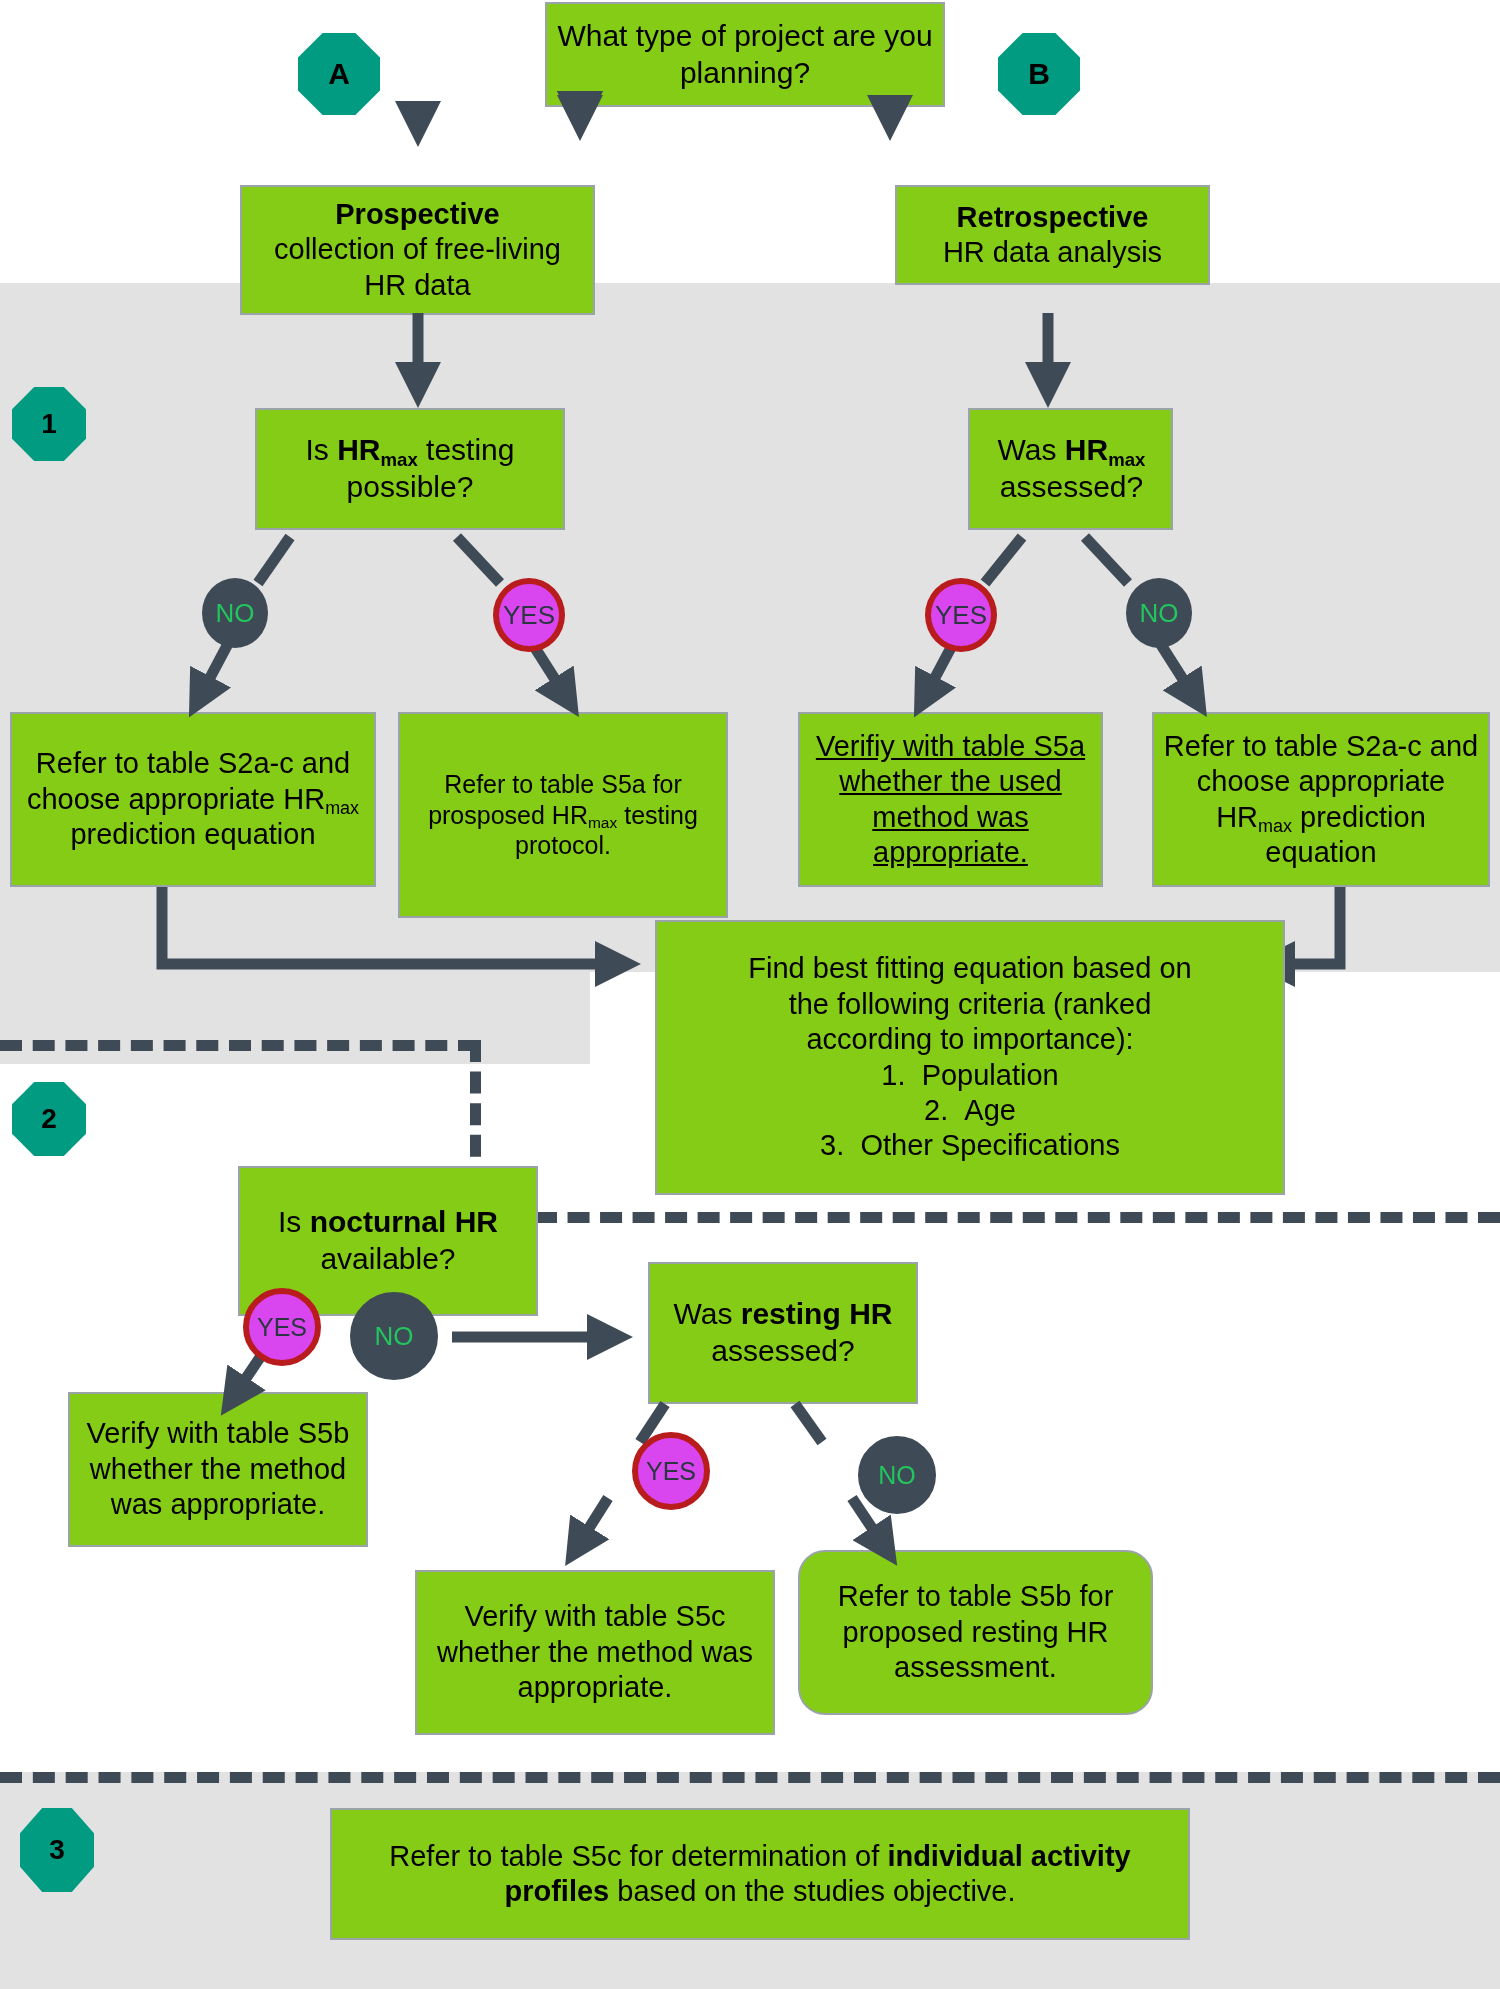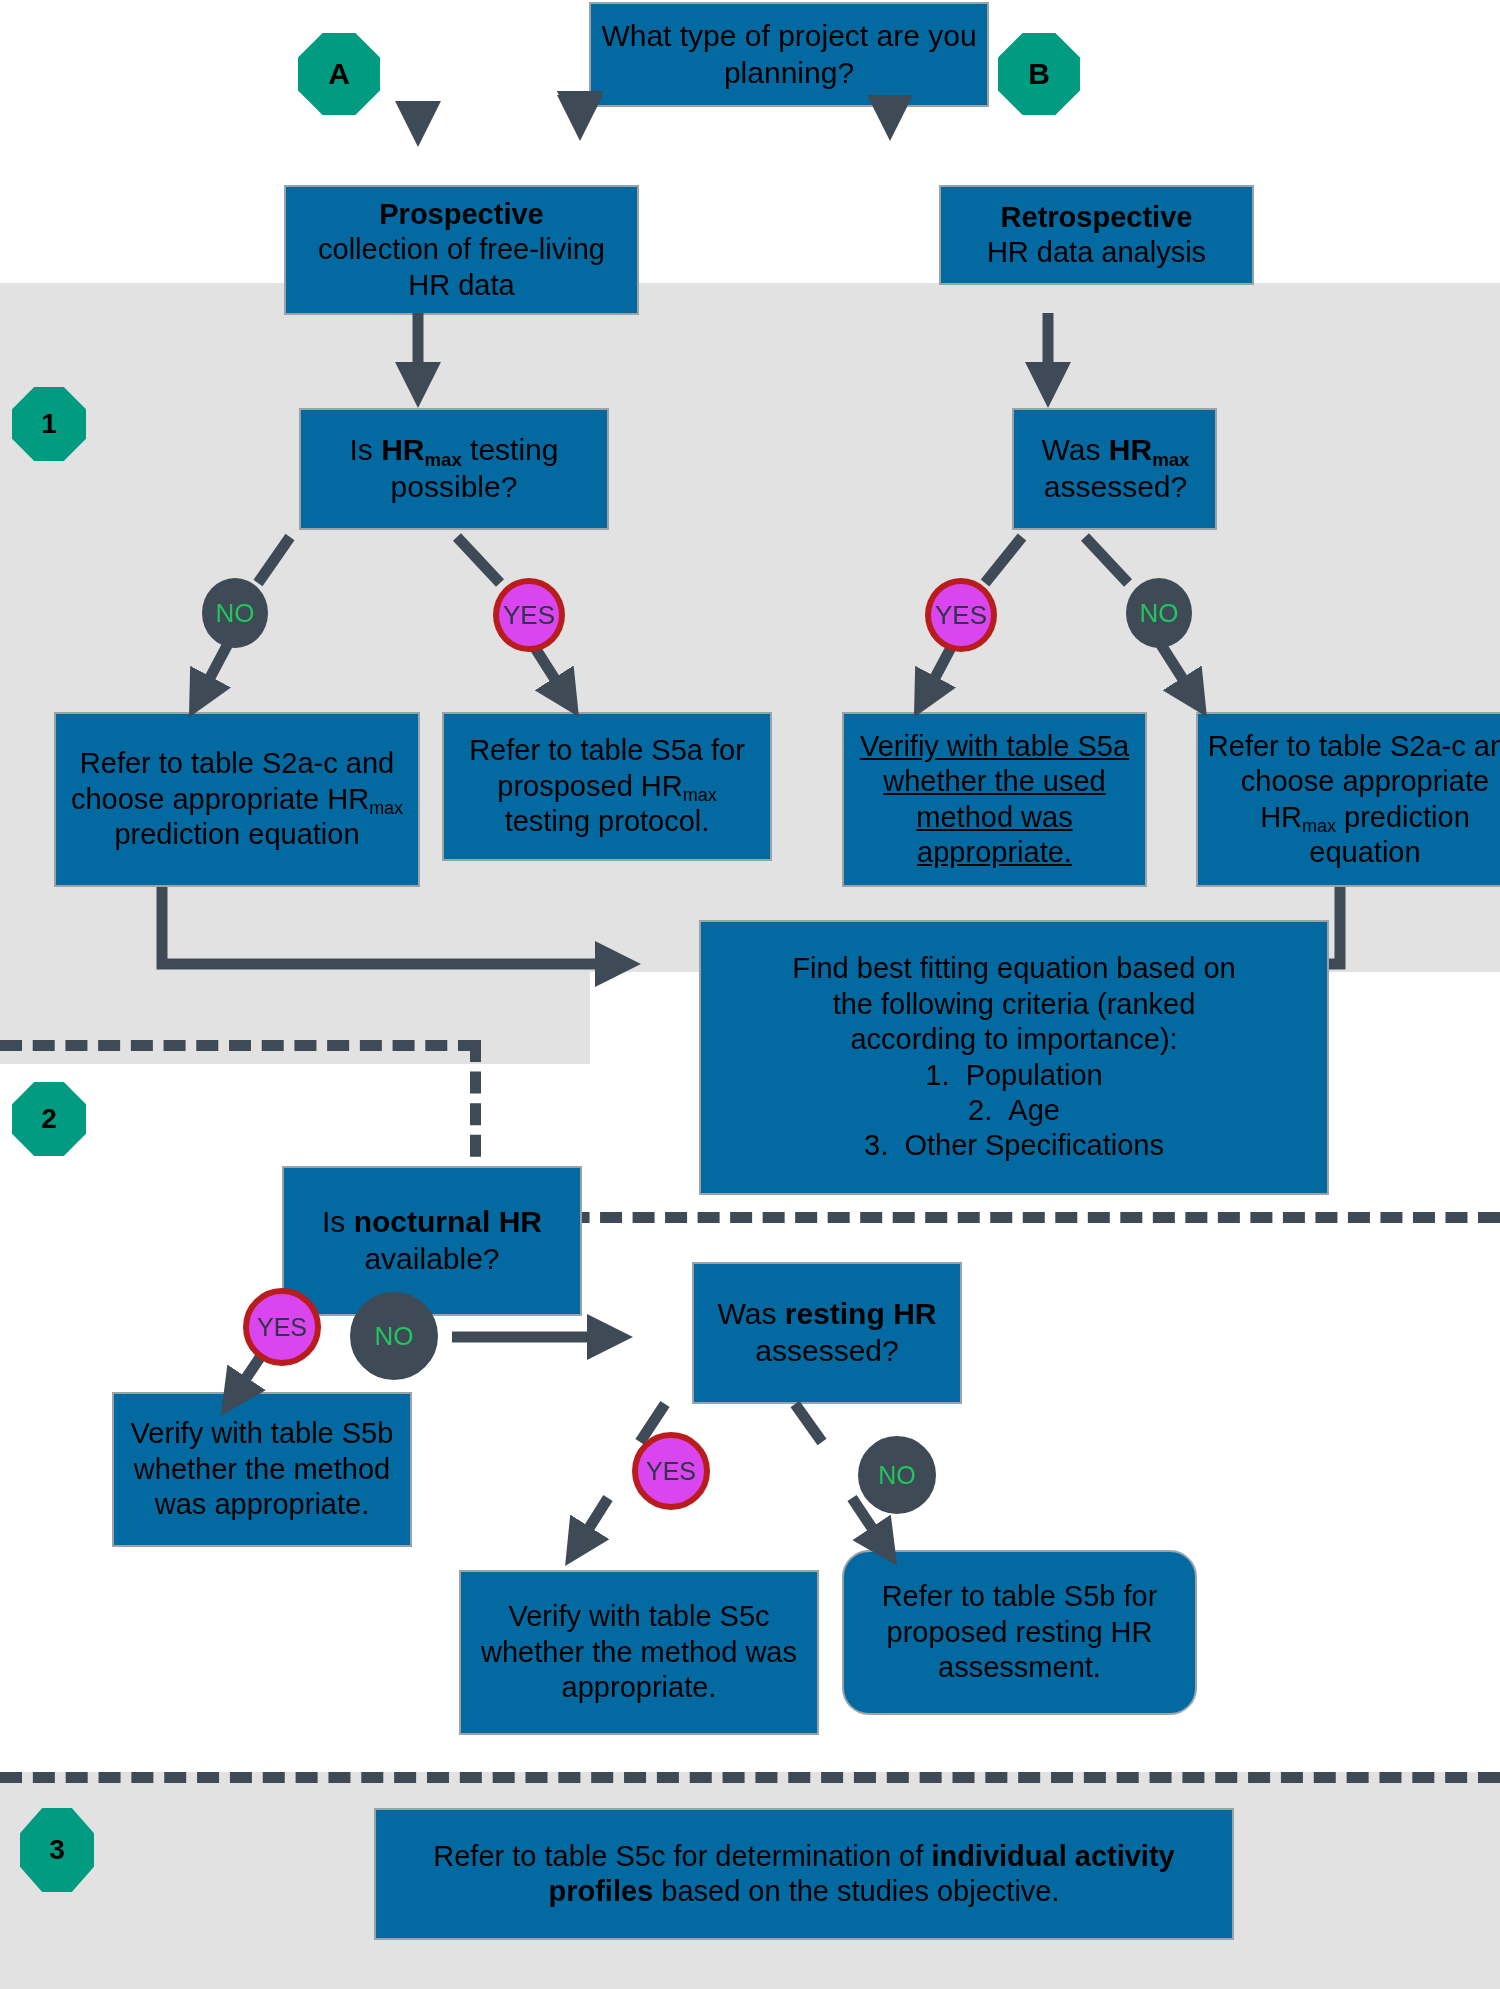--- a/index.html
+++ b/index.html
@@ -35,31 +35,30 @@
   }
   .dash-v {
     position: absolute;
     border-left: 11px dashed #3e4a56;
     width: 0;
   }
 
   
   .box {
     position: absolute;
-    background: #0369a1;
+    background: #84cc16;
     border: 2px solid #9aa3a8;
     box-sizing: border-box;
     display: flex;
     align-items: center;
     justify-content: center;
     text-align: center;
     color: #000000;
     line-height: 1.22;
     padding: 4px 8px;
-    margin-left: 44px;
   }
   .box .t { display: block; width: 100%; }
   .box b { font-weight: bold; }
   sub {
     font-size: 0.62em;
     vertical-align: baseline;
     position: relative;
     bottom: -0.28em;
     line-height: 0;
   }
@@ -218,21 +217,21 @@
     <span>YES</span>
   </div>
   <div class="bubble no" style="left:1126px; top:578px; width:66px; height:70px;">
     <span>NO</span>
   </div>
 
   <div class="box" style="left:10px; top:712px; width:366px; height:175px; font-size:29px;">
     <span class="t"><span>Refer to table S2a-c and choose appropriate HR</span><sub>max</sub><span> prediction equation</span></span>
   </div>
 
-  <div class="box" style="left:398px; top:712px; width:330px; height:149px; font-size:29px;">
+  <div class="box" style="left:398px; top:712px; width:330px; height:206px; font-size:25px;">
     <span class="t"><span>Refer to table S5a for prosposed HR</span><sub>max</sub><span> testing protocol.</span></span>
   </div>
 
   <div class="box" style="left:798px; top:712px; width:305px; height:175px; font-size:29px;text-decoration:underline;">
     <span class="t">Verifiy with table S5a whether the used method was appropriate.</span>
   </div>
 
   <div class="box" style="left:1152px; top:712px; width:338px; height:175px; font-size:29px;">
     <span class="t"><span>Refer to table S2a-c and choose appropriate HR</span><sub>max</sub><span> prediction equation</span></span>
   </div>

